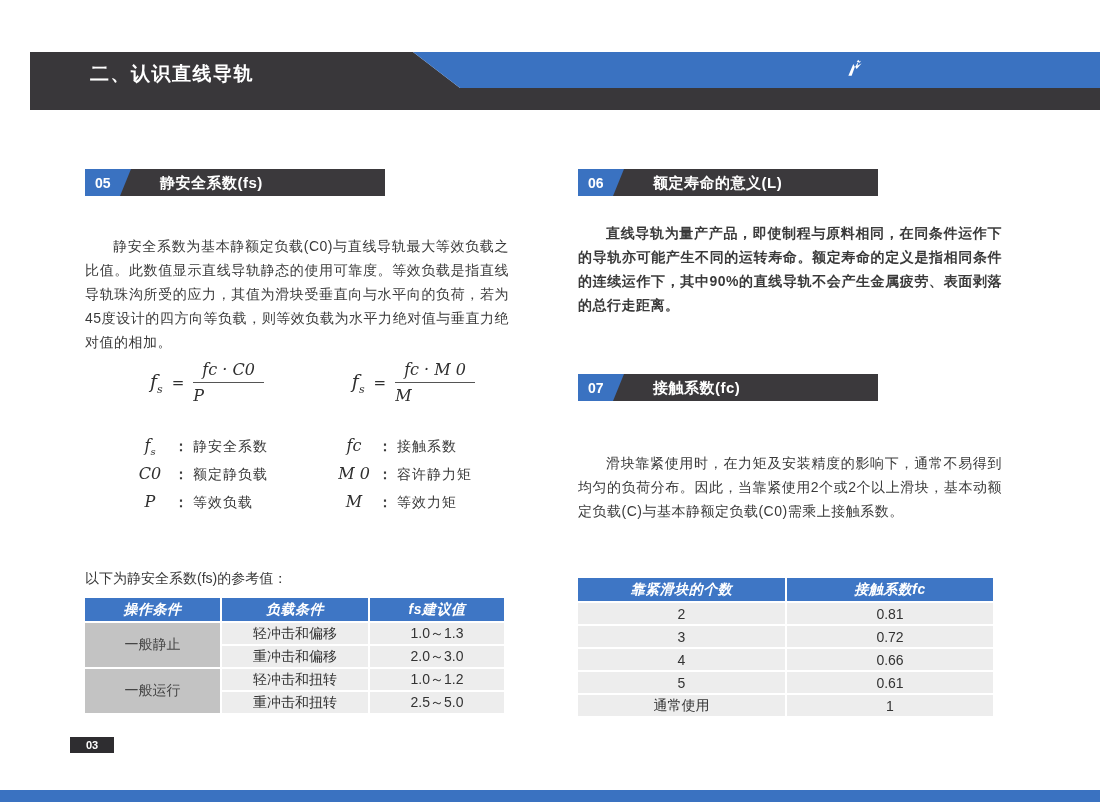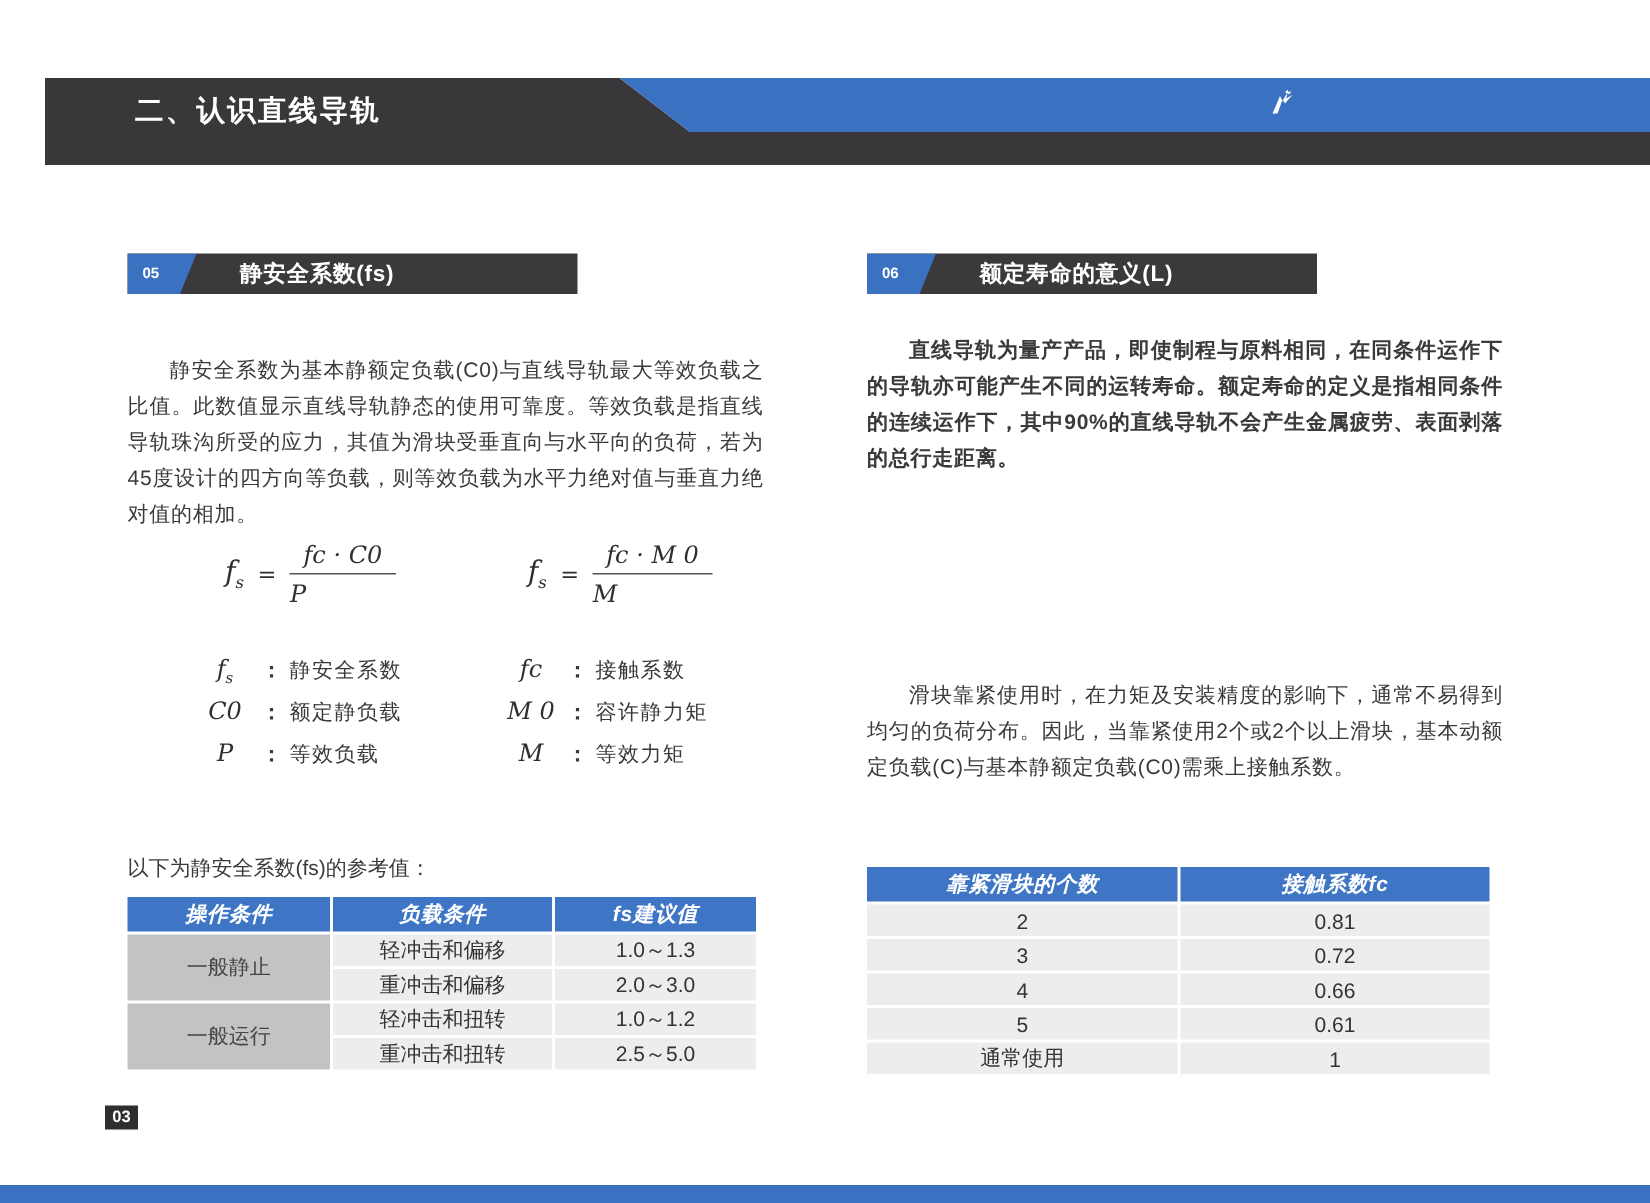--- a/index.html
+++ b/index.html
@@ -15,21 +15,21 @@
   .hdr-title{position:absolute;left:90px;top:61px;z-index:3;color:#fff;font-size:19px;
              font-weight:bold;letter-spacing:1.5px;}
   .hdr-logo{position:absolute;left:845px;top:59px;z-index:3;display:flex;align-items:center;
             gap:4px;color:#fff;}
   .logo-text{font-size:17px;font-weight:bold;font-style:italic;letter-spacing:.5px;}
 
   
   .sec{position:absolute;width:300px;height:27px;background:#3b393c;}
   .sec-num{position:absolute;left:0;top:0;width:46px;height:27px;background:#3a72c1;
            clip-path:polygon(0 0,100% 0,calc(100% - 11px) 100%,0 100%);
-           color:#fff;font-weight:bold;font-size:10px;display:flex;align-items:center;
+           color:#fff;font-weight:bold;font-size:14px;display:flex;align-items:center;
            padding-left:10px;box-sizing:border-box;}
   .sec-title{position:absolute;left:75px;top:0;height:27px;line-height:27px;color:#fff;
              font-size:15px;font-weight:bold;letter-spacing:.5px;}
   #sec05{left:85px;top:169px;} #sec06{left:578px;top:169px;} #sec07{left:578px;top:374px;}
 
   
   .para{position:absolute;width:424px;font-size:14px;line-height:24px;color:#3a3a3a;
         text-align:justify;text-indent:2em;font-weight:500;letter-spacing:.5px;}
   #para05{left:85px;top:220px;} #para06{left:578px;top:207px;font-weight:bold;} #para07{left:578px;top:437px;}
 
@@ -56,21 +56,21 @@
   
   .tcap{position:absolute;left:85px;top:570px;font-size:14px;color:#3a3a3a;font-weight:500;}
   table.dtable{position:absolute;border-collapse:separate;border-spacing:2px;}
   .dtable th{background:#3e76c5;color:#fff;font-size:14px;font-weight:bold;height:23px;
              text-align:center;padding:0;letter-spacing:.5px;font-style:italic;}
   .dtable td{background:#ededed;font-size:14px;color:#333;height:21px;text-align:center;padding:0;}
   .dtable td.group{background:#c3c3c3;color:#454545;}
   #tableL{left:83px;top:596px;} #tableR{left:576px;top:576px;}
 
   
-  #pagenum{position:absolute;left:70px;top:737px;width:22px;height:16px;background:#2e2d30;
+  #pagenum{position:absolute;left:70px;top:737px;width:44px;height:16px;background:#2e2d30;
            color:#fff;font-size:11px;font-weight:bold;display:flex;align-items:center;
            justify-content:center;}
   #bottombar{position:absolute;left:0;top:790px;width:1100px;height:12px;background:#3a72c1;}
 </style>
 </head>
 <body>
 
 <div class="page">
 
   <div class="hdr-left"></div>
@@ -182,20 +182,24 @@
     </tr>
   </tbody>
     </table>
 
   <div class="sec" id="sec06">
     <span class="sec-num">06</span>
     <span class="sec-title">额定寿命的意义(L)</span>
   </div>
   <p class="para" id="para06">直线导轨为量产产品，即使制程与原料相同，在同条件运作下的导轨亦可能产生不同的运转寿命。额定寿命的定义是指相同条件的连续运作下，其中90%的直线导轨不会产生金属疲劳、表面剥落的总行走距离。</p>
 
+  <div class="sec" id="sec07">
+    <span class="sec-num">07</span>
+    <span class="sec-title">接触系数(fc)</span>
+  </div>
   <p class="para" id="para07">滑块靠紧使用时，在力矩及安装精度的影响下，通常不易得到均匀的负荷分布。因此，当靠紧使用2个或2个以上滑块，基本动额定负载(C)与基本静额定负载(C0)需乘上接触系数。</p>
 
   <table class="dtable" id="tableR">
     <colgroup>
         <col style="width:207px">
         <col style="width:206px">
       </colgroup>
     <tbody>
         <tr>
       <th>靠紧滑块的个数</th>

